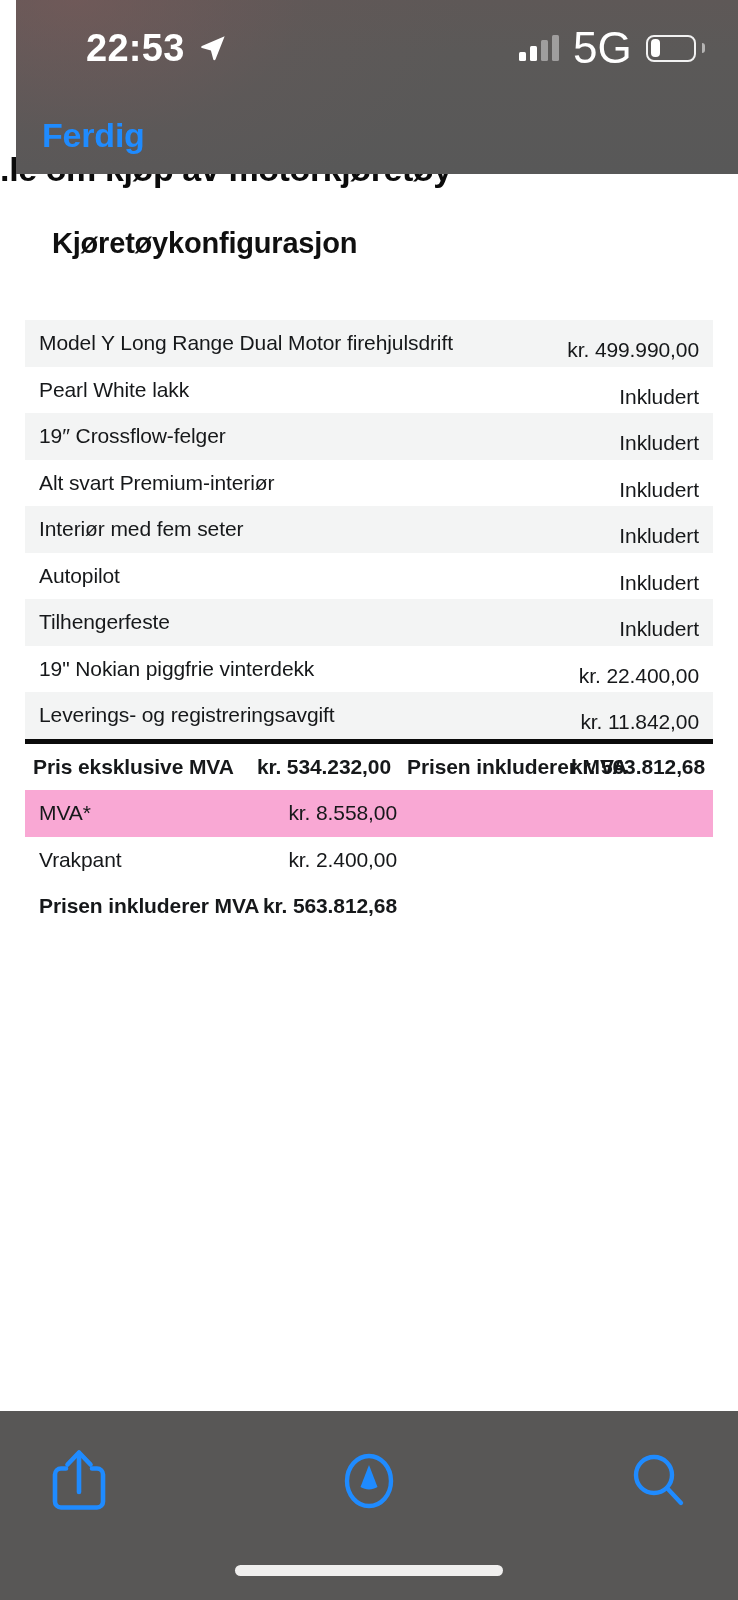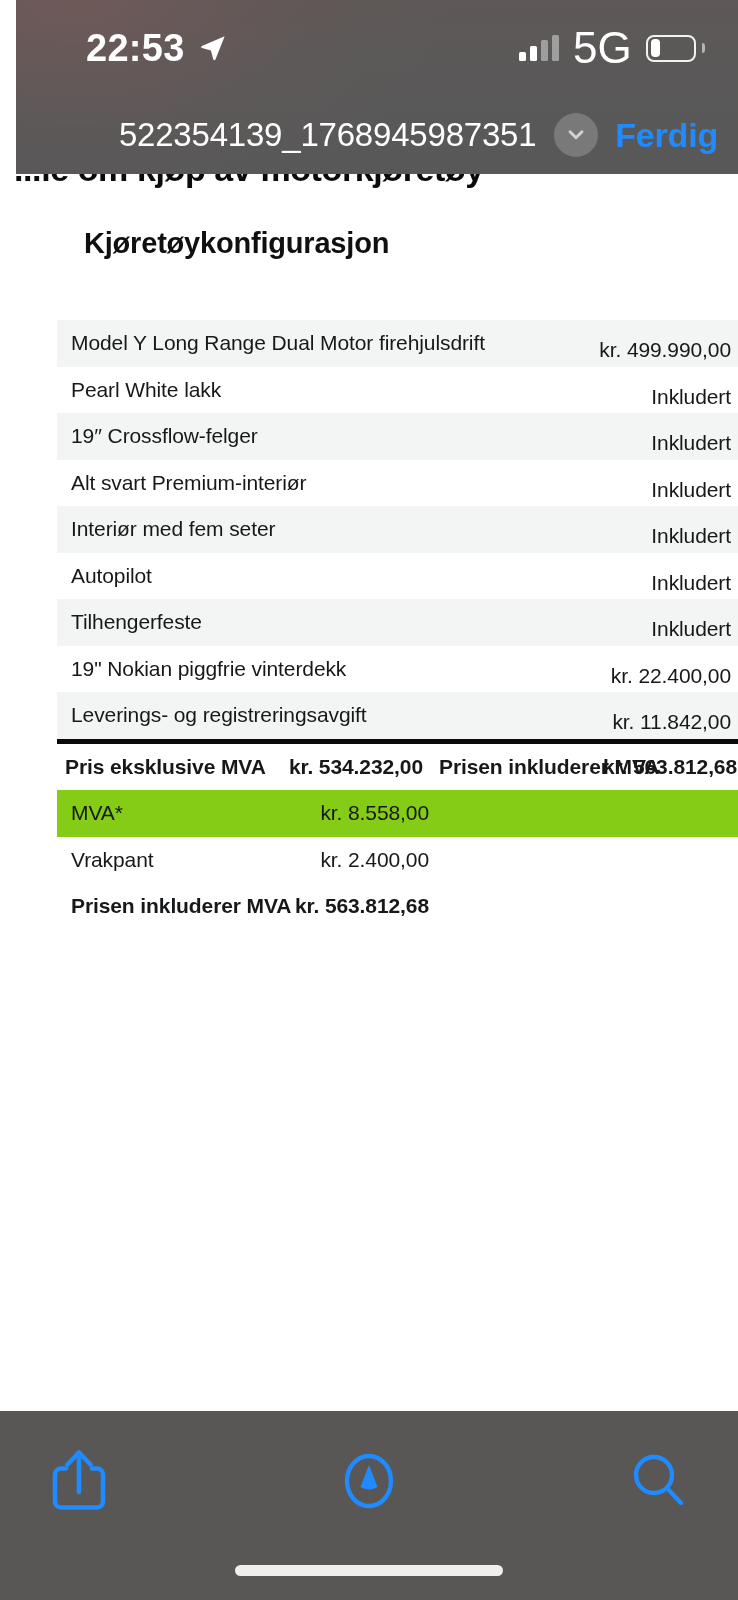--- a/index.html
+++ b/index.html
@@ -78,21 +78,21 @@
   .ql-done {
     color:#1f8bff; font-size:34px; font-weight:600; letter-spacing:-0.2px;
     white-space:nowrap; padding-right:14px;
   }
 
   
   .doc {
     position:absolute; top:0; left:0; width:738px; height:1411px;
     background:#ffffff; z-index:5; overflow:hidden;
   }
-  .doc-inner { position:absolute; top:150px; left:0; width:738px;padding-left:32px; }
+  .doc-inner { position:absolute; top:150px; left:0; width:738px; }
 
   .doc-agreement-title {
     font-size:34px; font-weight:700; color:#0b0b0b;
     letter-spacing:-0.4px; padding:0 0 0 0;
     margin-left:-18px;
     white-space:nowrap;
   }
   .doc-section-title {
     font-size:29px; font-weight:700; color:#101010;
     letter-spacing:-0.2px; margin:38px 0 0 52px;
@@ -116,21 +116,21 @@
   .row.alt { background:#f3f4f4; }
   .row .desc { white-space:nowrap; }
   .row .price { white-space:nowrap;margin-top:14px; }
 
   
   .summary { margin:0 25px; width:688px; border-top:5px solid #0a0a0a; }
   .srow {
     display:flex; align-items:center; height:46.5px; padding:0 14px;
     font-size:21px; color:#16181a; letter-spacing:-0.1px;
   }
-  .srow.alt { background:#84cc16; }
+  .srow.alt { background:#f9a8d4; }
   .srow .c-label  { width:208px; flex:none; white-space:nowrap; }
   .srow .c-value  { width:150px; flex:none; text-align:right; white-space:nowrap; }
   .srow .c-label2 { width:180px; flex:none; padding-left:16px; white-space:nowrap; }
   .srow .c-value2 { flex:1; text-align:right; white-space:nowrap; }
   .srow.bold, .srow.bold * { font-weight:700;justify-content:center; }
 
   
   .toolbar {
     position:absolute; left:0; bottom:0; width:738px; height:189px;
     background:#585756; z-index:20;
@@ -250,28 +250,20 @@
       <span class="battery">
         <span class="shell">
             <span class="fill"></span>
           </span>
         <span class="cap"></span>
       </span>
     </div>
   </div>
 
   <div class="ql-titlebar">
-    <div class="ql-filename-wrap">
-      <span class="ql-filename">522354139_1768945987351</span>
-      <span class="ql-chevron-btn">
-        <svg viewBox="0 0 24 24" aria-hidden="true">
-          <path d="M5.5 8.5L12 15l6.5-6.5" fill="none" stroke="#d5d3d1" stroke-width="3.2" stroke-linecap="round" stroke-linejoin="round"></path>
-        </svg>
-      </span>
-    </div>
     <span class="ql-done">Ferdig</span>
   </div>
 
 </div>
 
 <div class="toolbar">
   <div class="toolbar-icons">
 
     <span class="tb-btn">
       <span>

